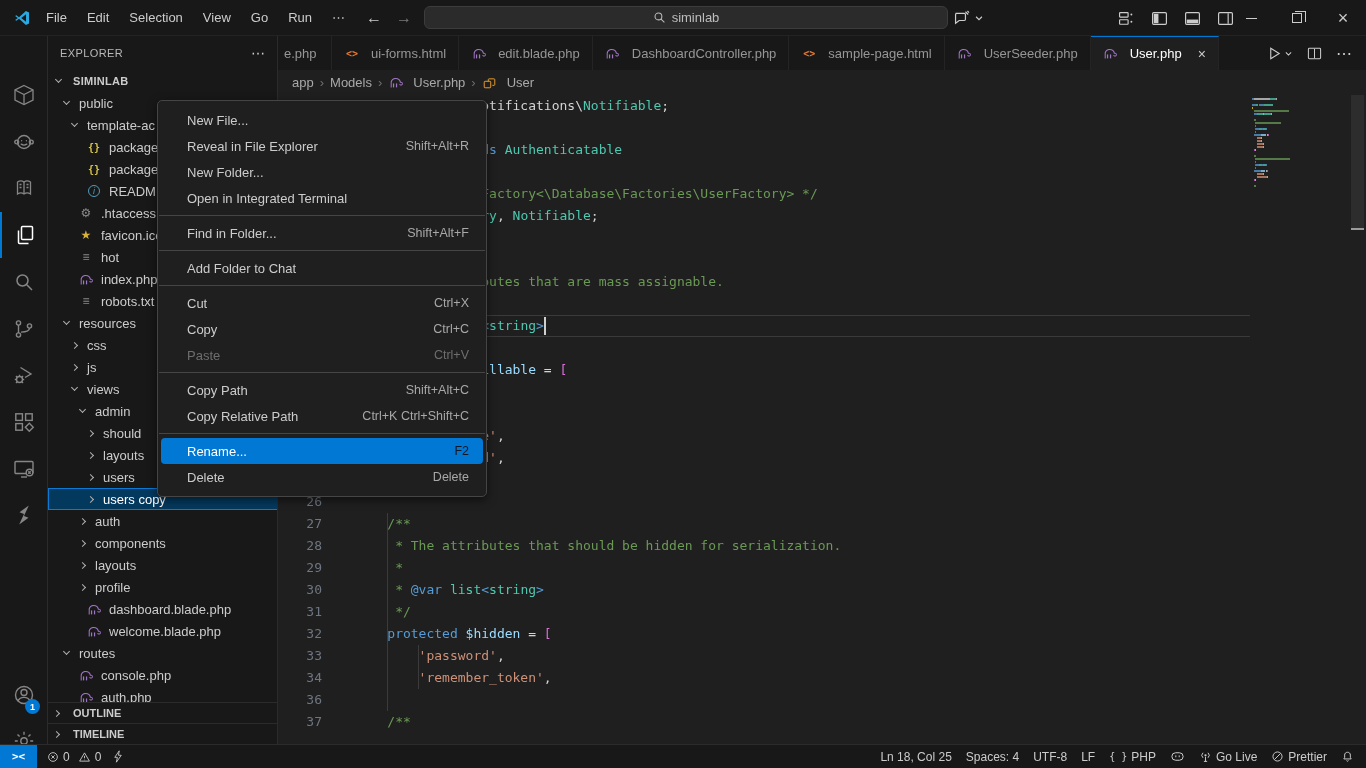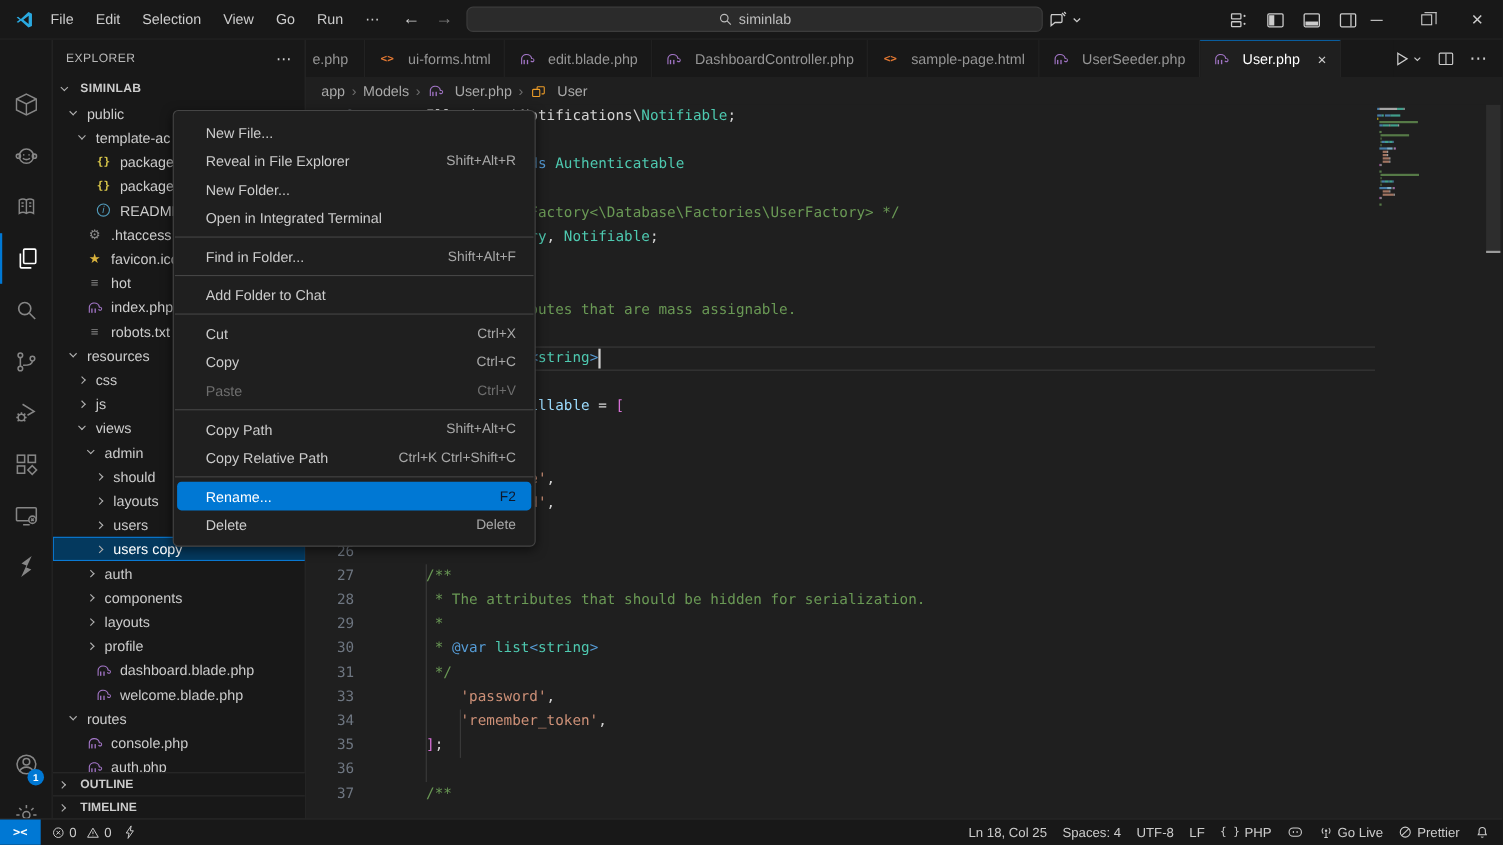--- a/index.html
+++ b/index.html
@@ -692,30 +692,30 @@
           </div>
           <div class="code-row">
             <span class="lnum">30</span>
             <span class="ltext"><span class="tk-cmt">     * </span><span class="tk-dockw">@var </span><span class="tk-typ">list</span><span class="tk-tpb">&lt;</span><span class="tk-typ">string</span><span class="tk-tpb">&gt;</span></span>
           </div>
           <div class="code-row">
             <span class="lnum">31</span>
             <span class="ltext"><span class="tk-cmt">     */</span></span>
           </div>
           <div class="code-row">
+            <span class="lnum">32</span>
+            <span class="ltext"><span class="tk-kw">    protected </span><span class="tk-var">$hidden</span><span class="tk-pnc"> = </span><span class="tk-brk">[</span></span>
+          </div>
+          <div class="code-row">
             <span class="lnum">33</span>
             <span class="ltext"><span class="tk-str">        'password'</span><span class="tk-pnc">,</span></span>
           </div>
           <div class="code-row">
             <span class="lnum">34</span>
             <span class="ltext"><span class="tk-str">        'remember_token'</span><span class="tk-pnc">,</span></span>
-          </div>
-          <div class="code-row">
-            <span class="lnum">35</span>
-            <span class="ltext"><span class="tk-brk">    ]</span><span class="tk-pnc">;</span></span>
           </div>
           <div class="code-row">
             <span class="lnum">36</span>
             <span class="ltext"></span>
           </div>
           <div class="code-row">
             <span class="lnum">37</span>
             <span class="ltext"><span class="tk-cmt">    /**</span></span>
           </div>
           <div class="minimap" id="minimap">

